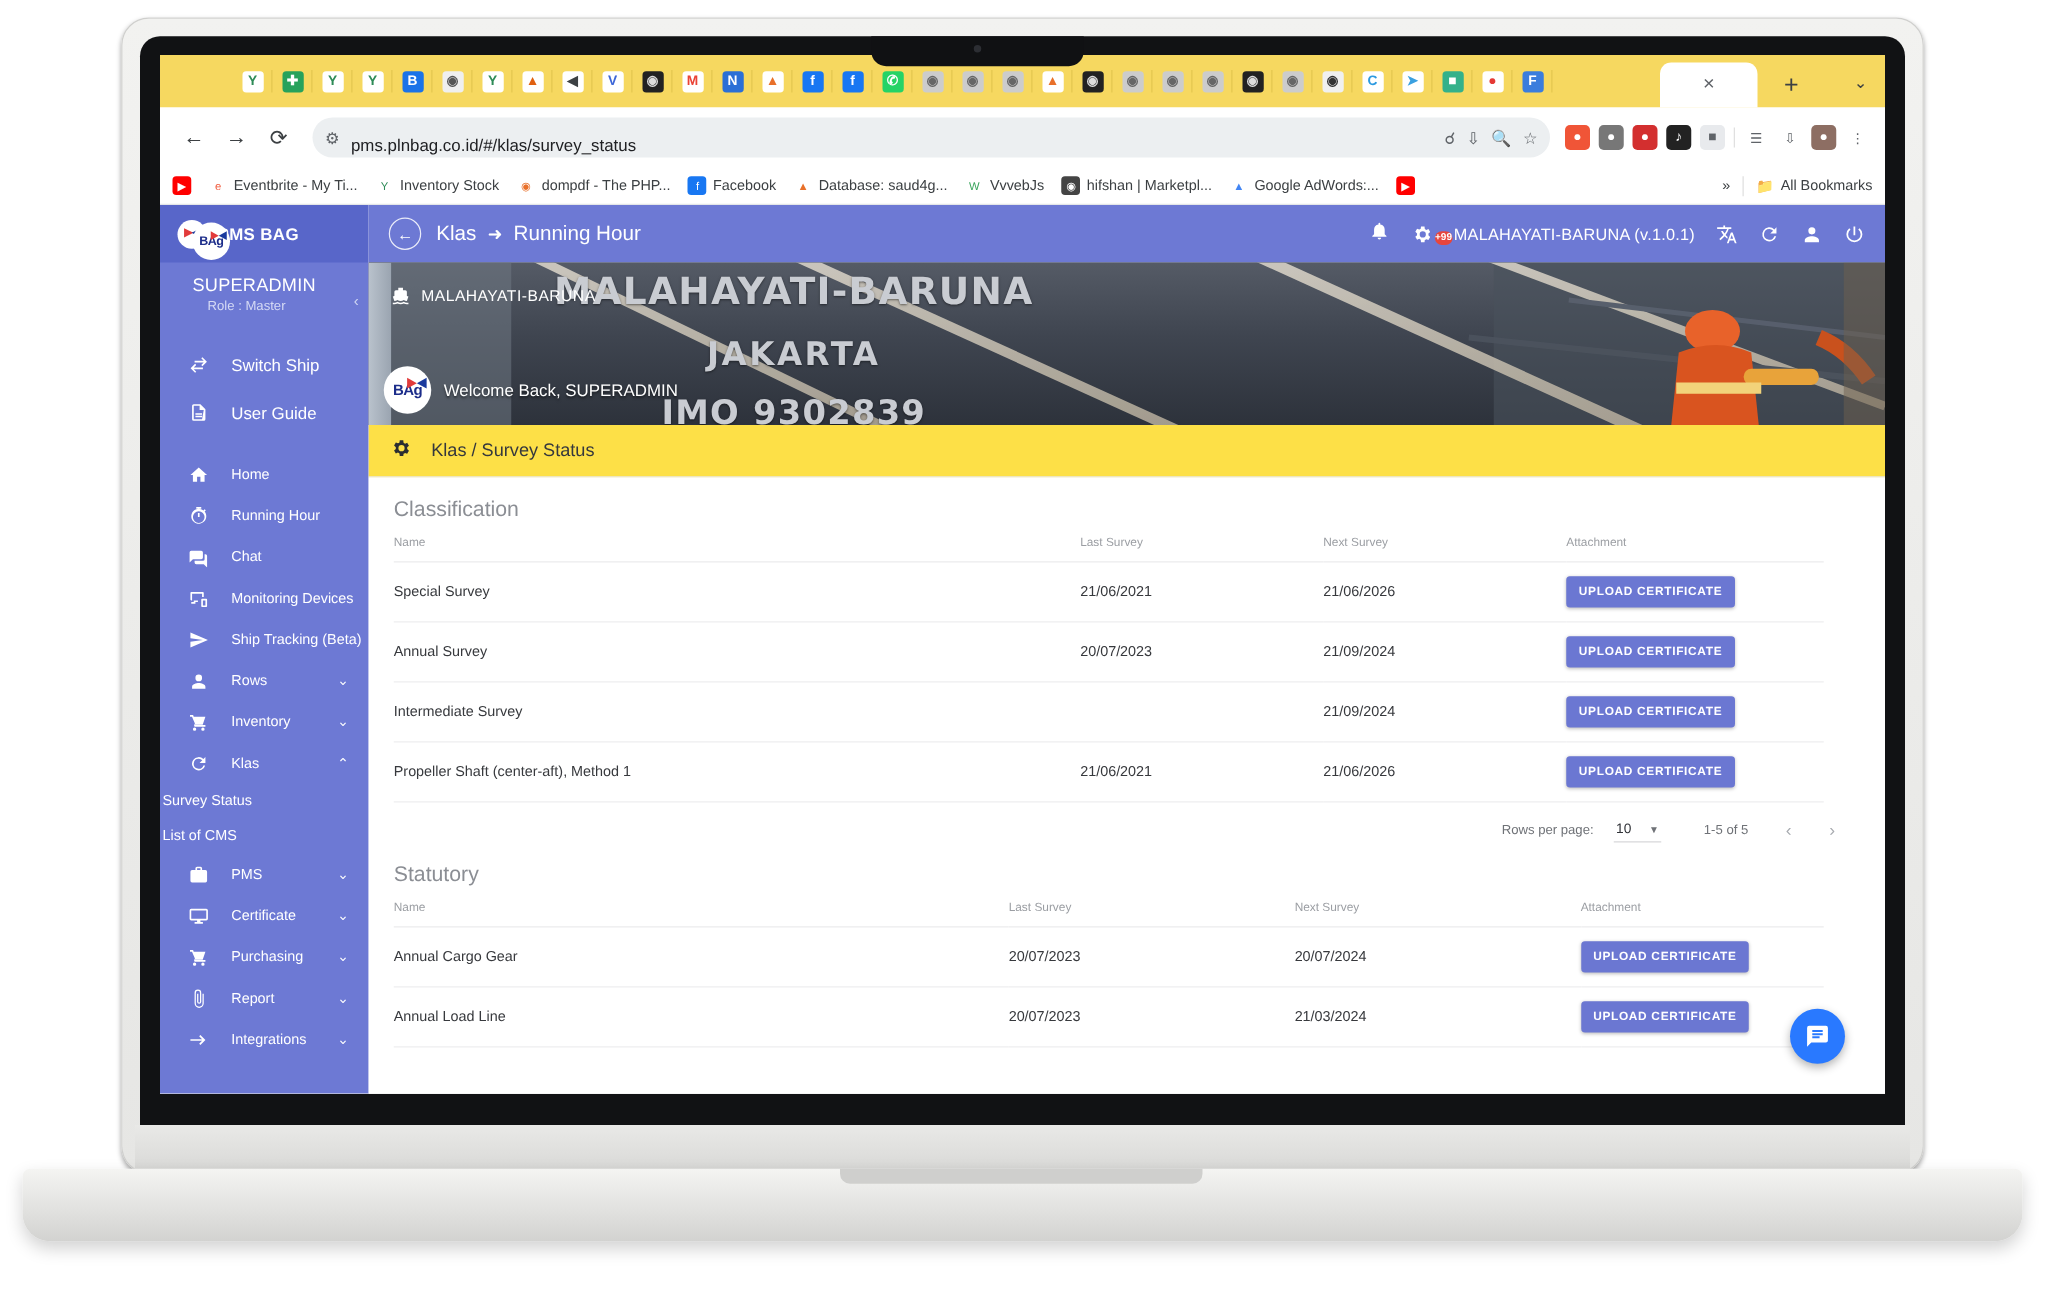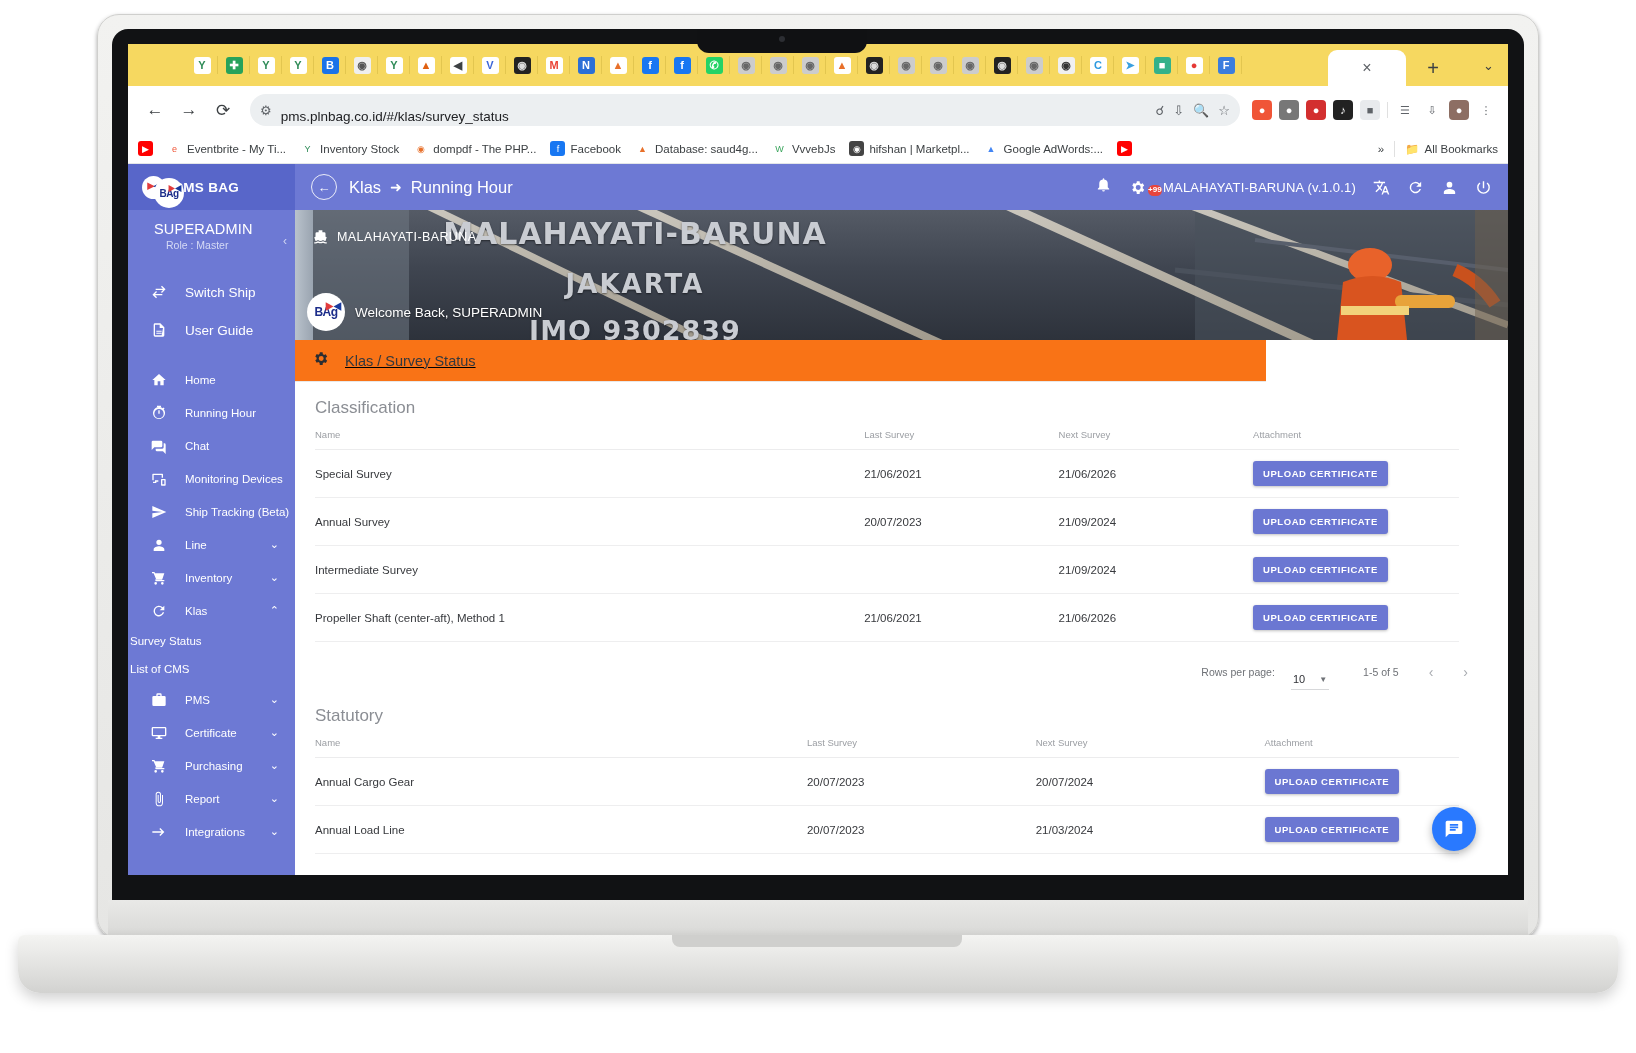--- a/index.html
+++ b/index.html
@@ -175,23 +175,23 @@
   .hst2 { font-size:26px; margin-top:18px; letter-spacing:2px;}
   .hst3 { font-size:27px; margin-top:16px; letter-spacing:1px;}
   .hero-ship { position:absolute; left:18px; top:19px; display:flex; align-items:center; gap:9px;
     color:#fff; font-size:12.5px; letter-spacing:.4px;}
   .hero-welcome { position:absolute; left:12px; top:83px; display:flex; align-items:center; gap:10px;}
   .hero-welcome .avatar2 { width:38px;height:38px;border-radius:50%;background:#fff;position:relative;
     display:flex;align-items:center;justify-content:center;overflow:hidden;}
   .hero-welcome .wtxt { color:#fff; font-size:13.5px; text-shadow:0 1px 2px rgba(0,0,0,.55);}
 
   .pagehead {
-    position:absolute; left:0; top:176px; width:971px; height:42px;
+    position:absolute; left:0; top:176px; width:1213px; height:42px;
     display:flex; align-items:center; padding-left:17px; gap:16px;
-    border-bottom:1px solid #e8e8e8; background:#f97316;text-decoration:underline;
+    border-bottom:1px solid #e8e8e8; background:#fde047;
   }
   .pagehead .ph-title { font-size:14.5px; color:#35383d;}
   .gear { font-size:16px; color:#2b2d31;}
 
   .content { position:absolute; left:0; top:218px; width:1213px; height:493px; background:#fff; padding:0 10px;}
 
   .sect-title { font-size:17px; color:#8b8e94; padding:16px 0 7px 10px; font-weight:normal;}
 
   table.tbl { width:1144px; border-collapse:collapse; margin-left:10px;}
   table.tbl th {
@@ -204,21 +204,21 @@
   }
   .btn-upload {
     display:inline-block; background:#6b77d2; color:#fff; font-size:9.5px; letter-spacing:.55px;
     padding:7px 10px; border-radius:3px; border:none; font-weight:bold;
     box-shadow:0 1px 3px rgba(0,0,0,.25); cursor:pointer;
     font-family:"Liberation Sans", sans-serif;
   }
   .pager { display:flex; align-items:center; justify-content:flex-end; gap:0; padding:12px 30px 0 0; }
   .pg-label { font-size:10.5px; color:#6f7277; margin-right:16px;}
   .pg-select { font-size:11px; color:#303237; display:flex; align-items:center; gap:14px;
-    border-bottom:1px solid #d7d8da; padding:3px 2px 4px 2px; min-width:38px;margin-top:16px;}
+    border-bottom:1px solid #d7d8da; padding:3px 2px 4px 2px; min-width:38px;}
   .pg-caret { font-size:8px; color:#6f7277;}
   .pg-range { font-size:10.5px; color:#6f7277; margin-left:34px;}
   .pg-arrow { font-size:14px; color:#a8abb0; margin-left:30px;}
 
   .fab {
     position:absolute; right:32px; bottom:24px; width:44px;height:44px;border-radius:50%;
     background:#2979ff; box-shadow:0 3px 8px rgba(0,0,0,.3);
     display:flex;align-items:center;justify-content:center; z-index:20;
   }
   .fab svg{width:20px;height:20px;fill:#fff;}
@@ -535,21 +535,21 @@
                 </svg>
               </span>
               <span class="lbl">Ship Tracking (Beta)</span>
             </div>
             <div class="ni2">
               <span class="ico">
                 <svg viewBox="0 0 24 24">
                   <path d="M12 12a4 4 0 1 0-4-4 4 4 0 0 0 4 4zm0 2c-3 0-8 1.5-8 4.5V21h16v-2.5c0-3-5-4.5-8-4.5z"></path>
                 </svg>
               </span>
-              <span class="lbl">Line</span>
+              <span class="lbl">Rows</span>
               <span class="chev">⌄</span>
             </div>
             <div class="ni2">
               <span class="ico">
                 <svg viewBox="0 0 24 24">
                   <path d="M7 18a2 2 0 1 0 2 2 2 2 0 0 0-2-2zm10 0a2 2 0 1 0 2 2 2 2 0 0 0-2-2zM7.2 14.8h9.5l3.3-9.8H6L5.2 3H1.5v2h2.4l3.5 8.2-.9 1.7A2 2 0 0 0 7.2 17H20v-2H7.6z"></path>
                 </svg>
               </span>
               <span class="lbl">Inventory</span>
               <span class="chev">⌄</span>

